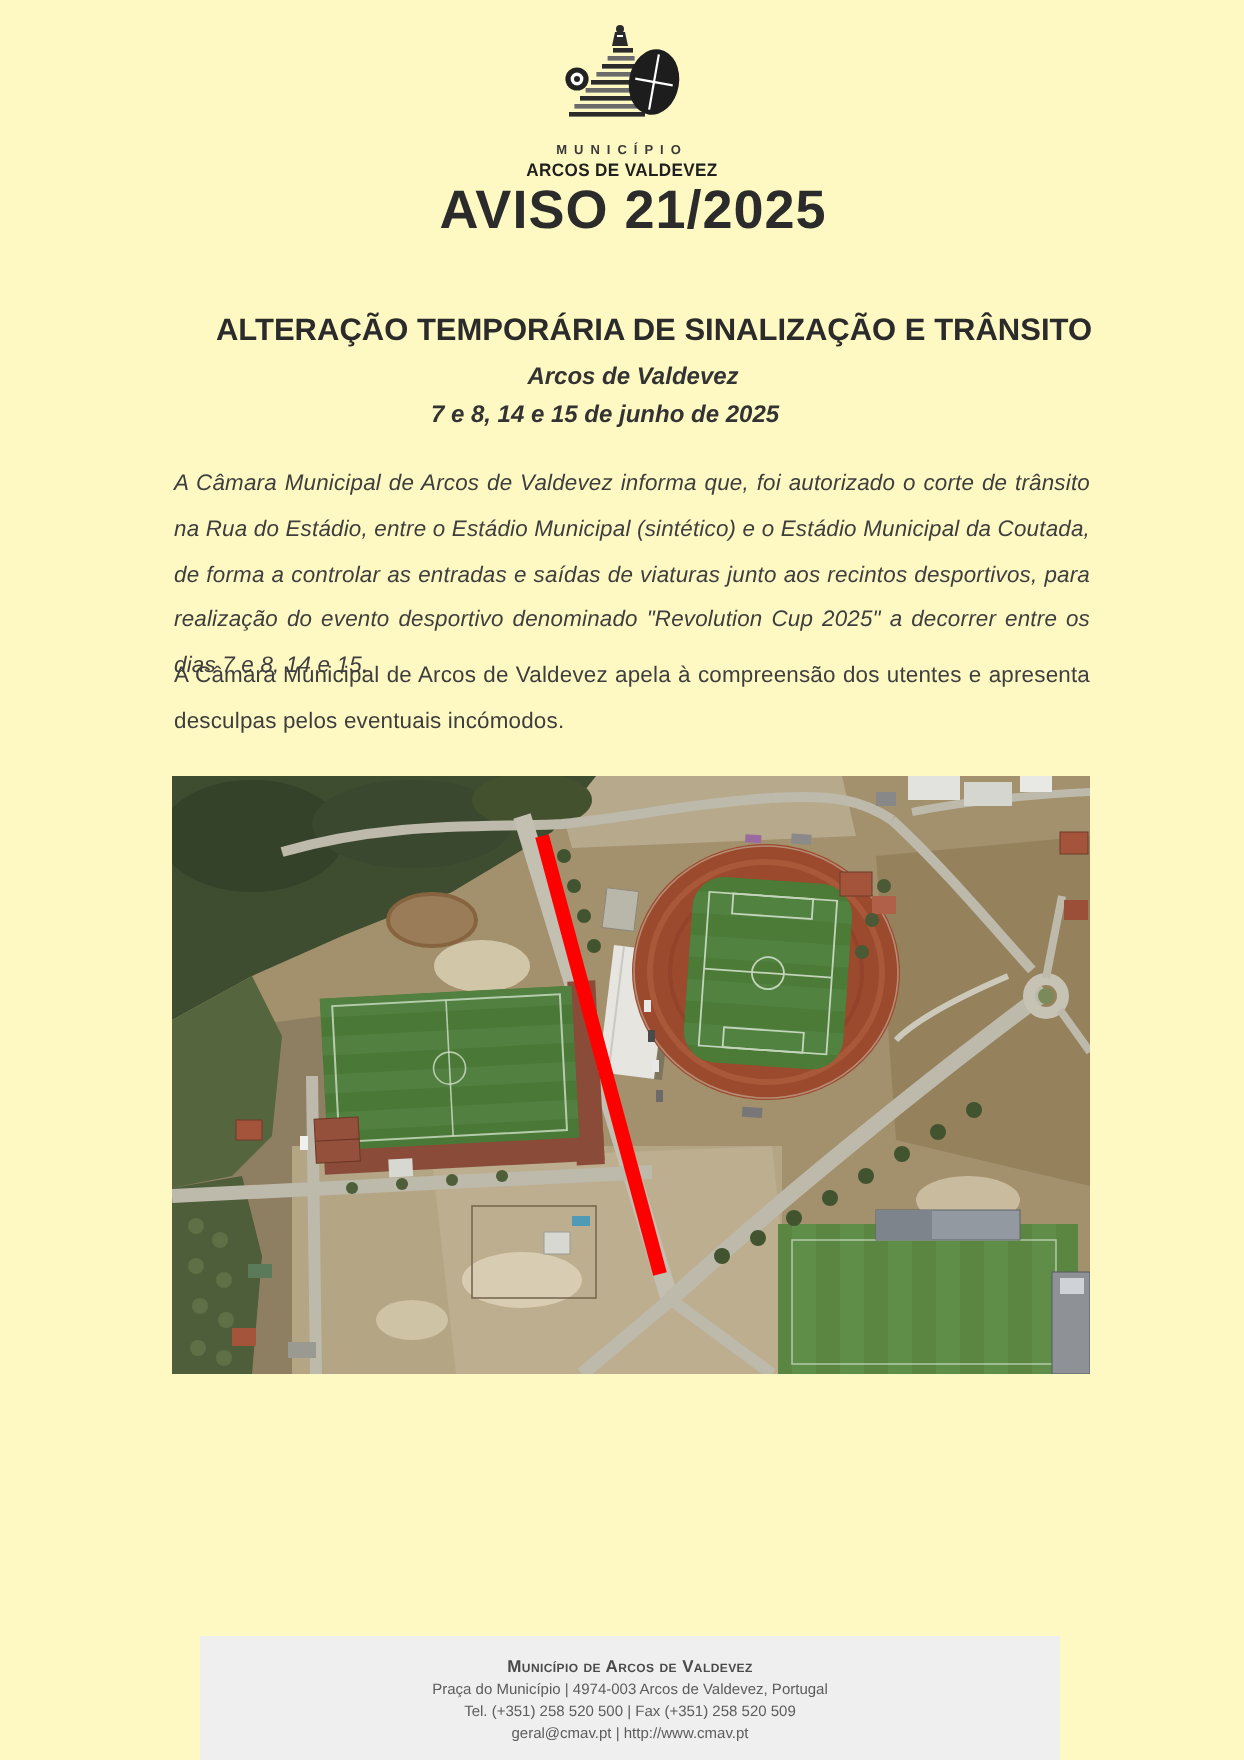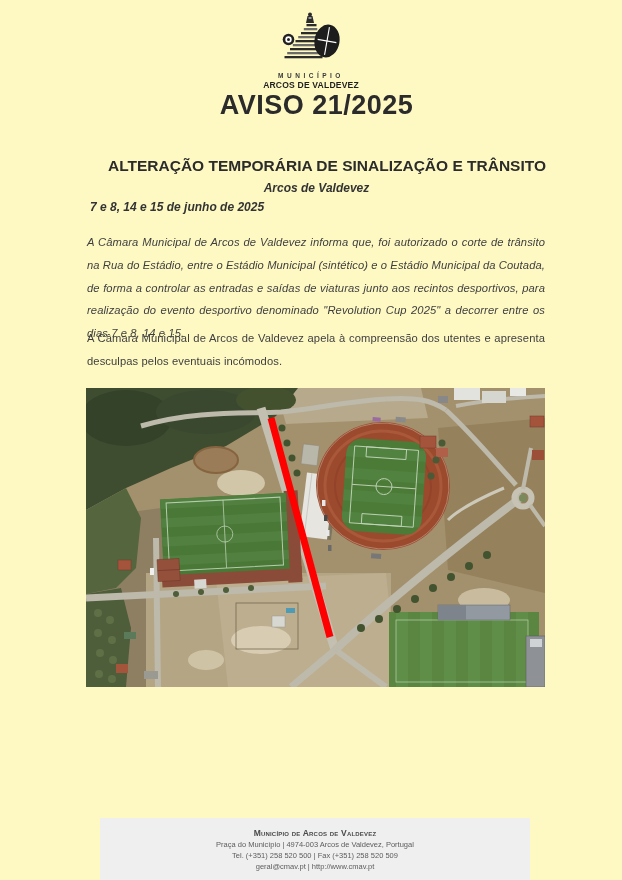--- a/index.html
+++ b/index.html
@@ -9,21 +9,21 @@
   .logo-block svg{display:block;margin:0 auto;}
   .logo-muni{font-size:6.5px;letter-spacing:3.5px;color:#3a3a3a;font-weight:bold;margin-top:2px;}
   .logo-name{font-size:9px;font-weight:bold;color:#1f1f1f;letter-spacing:.2px;margin-top:1px;
              transform:scaleX(.95);}
   .title{position:absolute;top:90px;left:87px;width:459px;margin:0;text-align:center;
          font-size:27px;font-weight:700;color:#2b2b2b;letter-spacing:.5px;}
   .subtitle{position:absolute;top:141px;left:64px;width:494px;margin:16px;text-align:center;
             font-size:15.5px;font-weight:700;color:#2b2b2b;}
   .place{position:absolute;top:181px;left:87px;width:459px;text-align:center;
          font-size:12px;font-weight:700;font-style:italic;color:#333;}
-  .dates{position:absolute;top:200px;left:90px;width:459px;text-align:left;
+  .dates{position:absolute;top:200px;left:73px;width:459px;text-align:center;
          font-size:12px;font-weight:700;font-style:italic;color:#333;}
   .body-p{position:absolute;left:87px;width:458px;margin:0;text-align:justify;
           font-size:11.2px;line-height:22.8px;color:#3e3e3e;letter-spacing:.1px;}
   .p1{top:231px;font-style:italic;}
   .p2{top:327px;}
   .map{position:absolute;top:388px;left:86px;width:459px;height:299px;}
   .footer{position:absolute;top:790px;left:100px;width:430px;height:72px;background:#efefef;
           text-align:center;padding:9px 0 0;box-sizing:border-box;margin-top:28px;}
   .f-name{font-size:8.5px;font-weight:700;color:#4a4a4a;font-variant:small-caps;
           letter-spacing:.2px;line-height:12px;}

